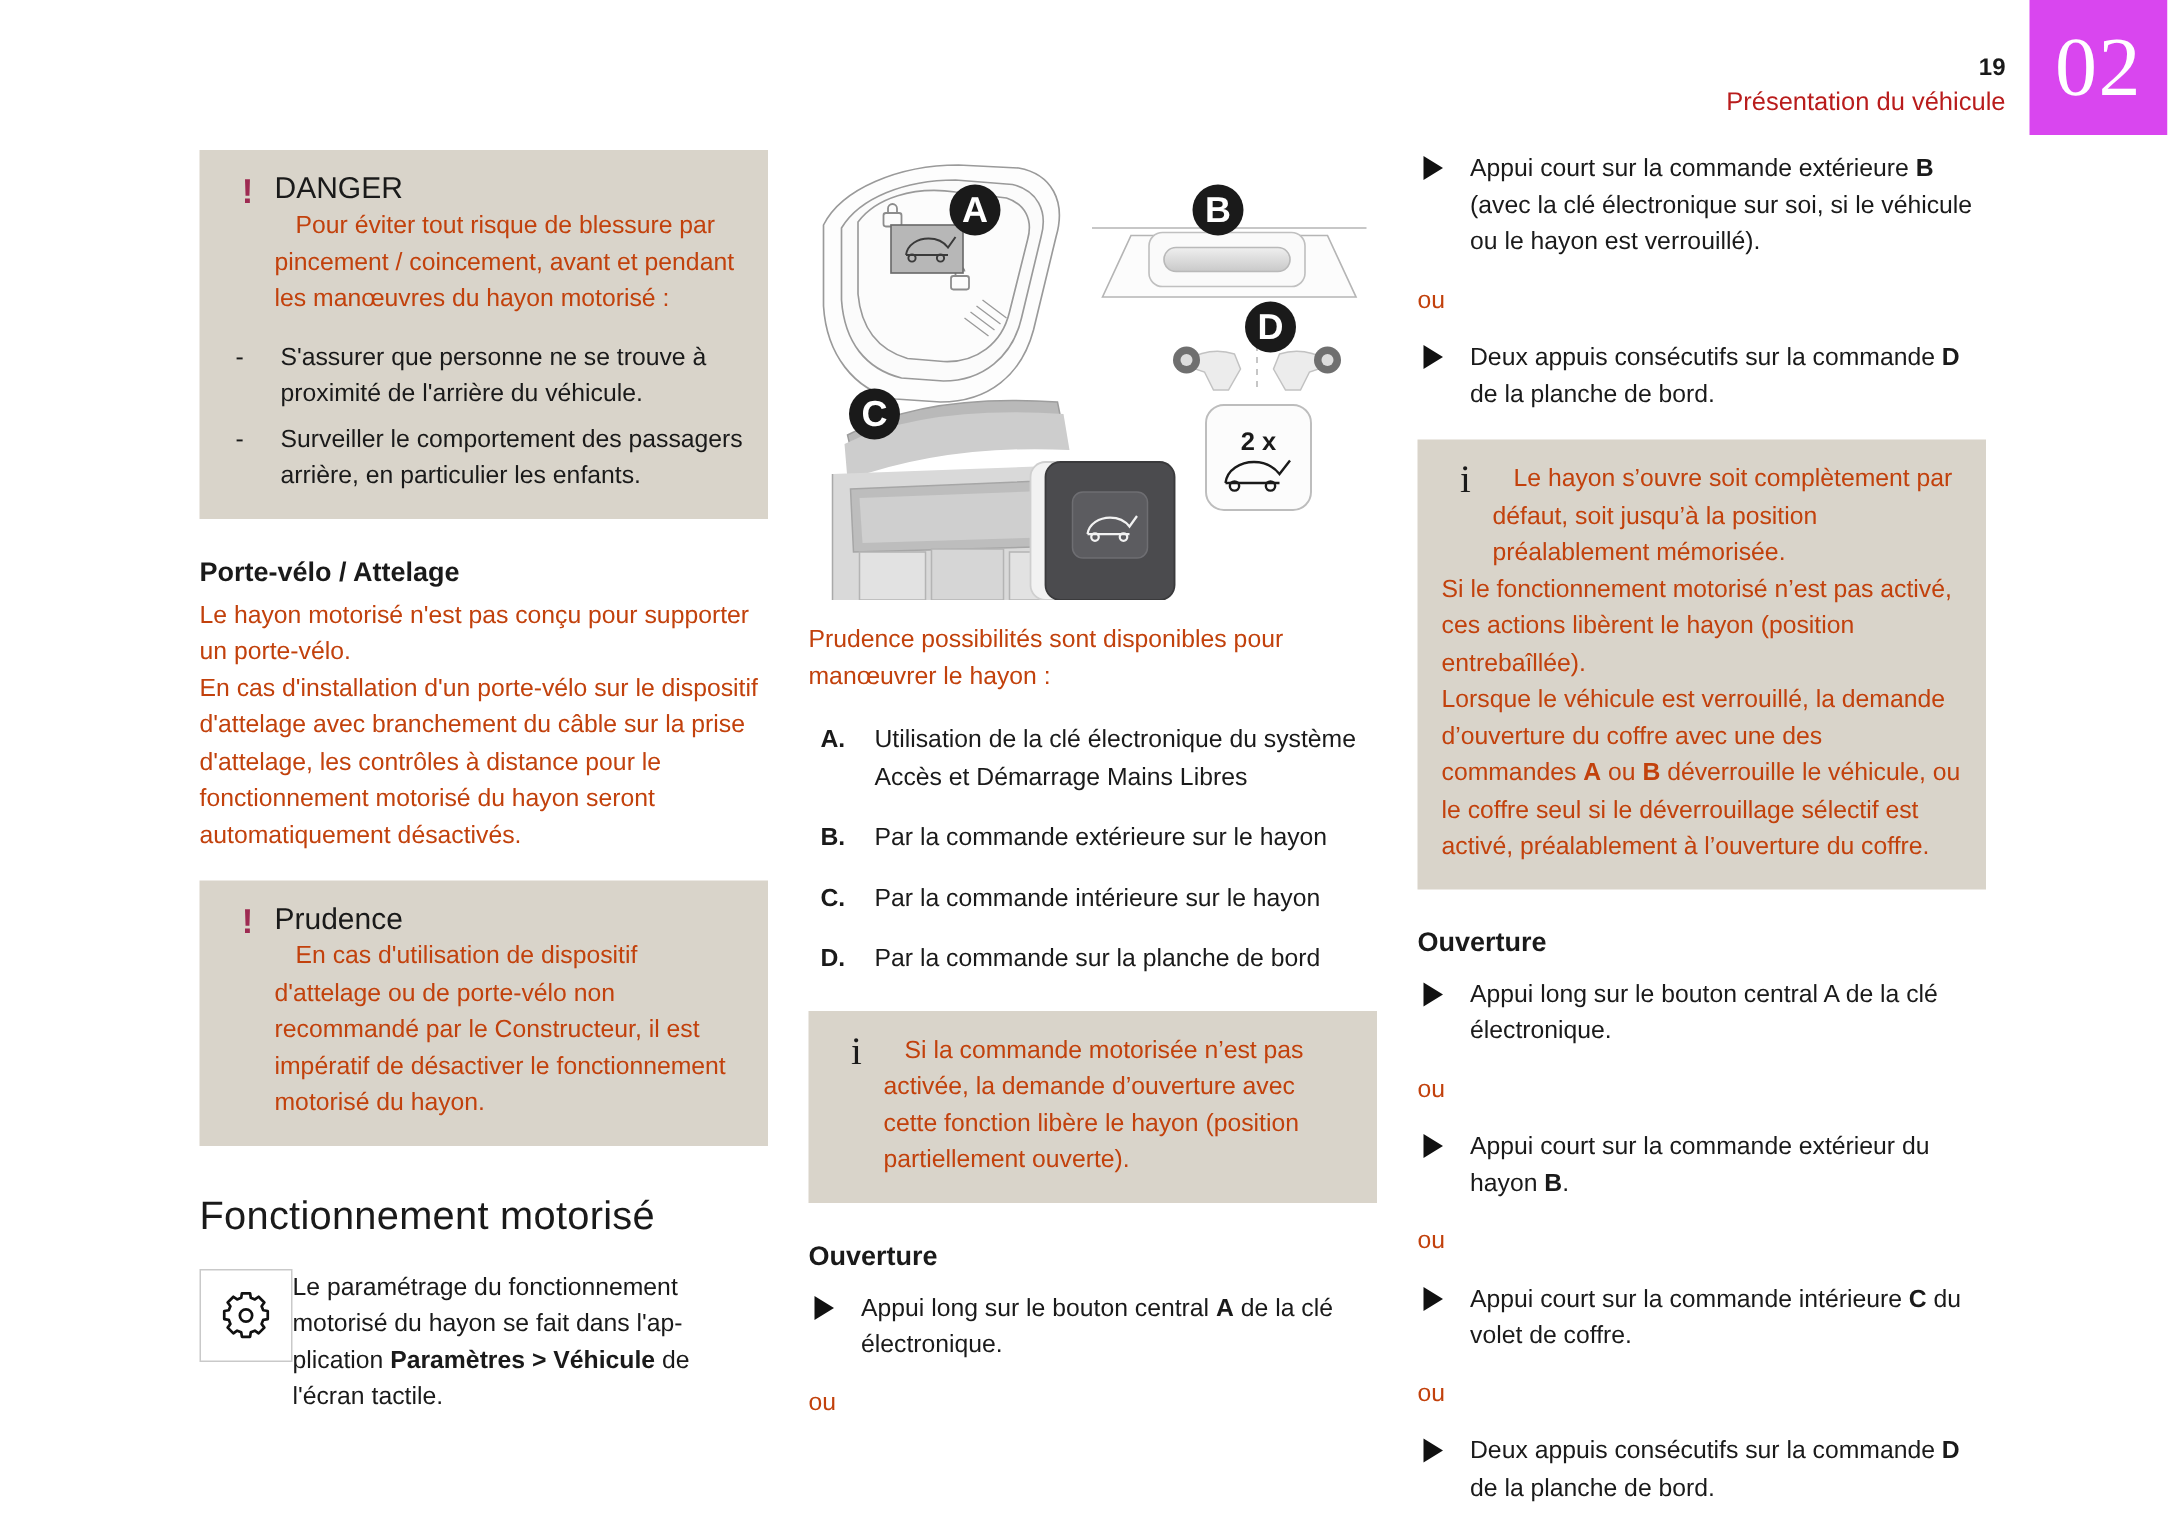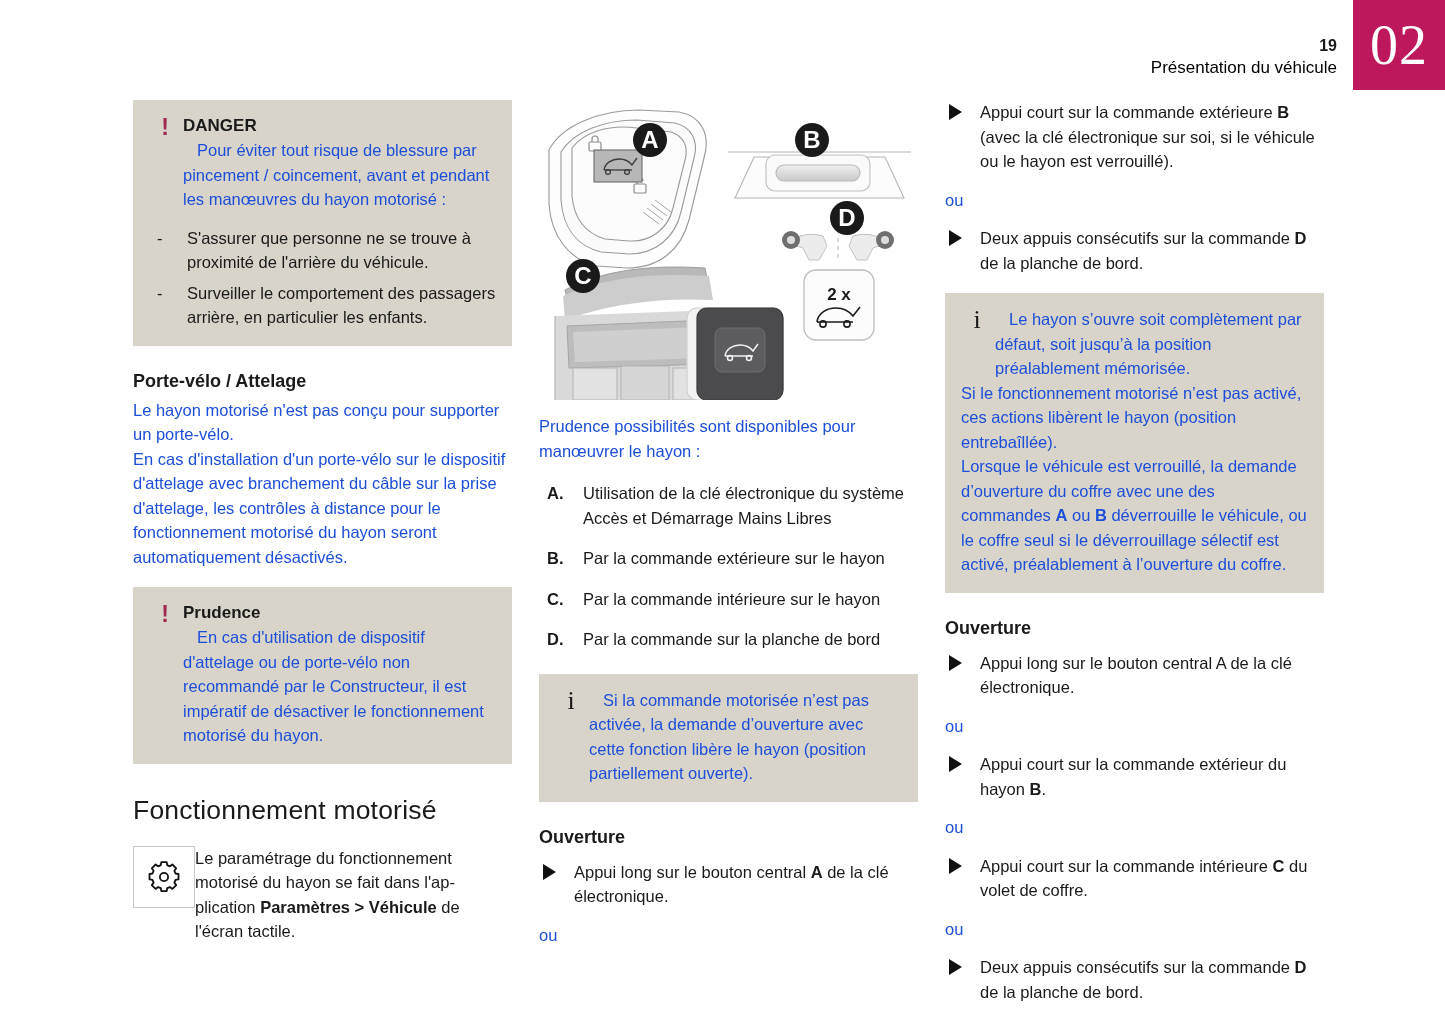--- a/index.html
+++ b/index.html
@@ -23,21 +23,21 @@
     right: 0;
     width: 100%;
     height: 96px;
   }
   .chapter-tab {
     position: absolute;
     top: 0;
     right: 0;
     width: 92px;
     height: 90px;
-    background: #be185d;
+    background: #d946ef;
     color: #ffffff;
     font-family: "Liberation Serif", serif;
     font-size: 56px;
     line-height: 90px;
     text-align: center;
     letter-spacing: 1px;
   }
   .header-text {
     position: absolute;
     top: 36px;
@@ -46,21 +46,21 @@
   }
   .page-number {
     font-size: 16px;
     font-weight: bold;
     line-height: 20px;
     color: #1a1a1a;
   }
   .section-title {
     font-size: 17px;
     line-height: 24px;
-    color: #000000;
+    color: #b91c1c;
     white-space: nowrap;
   }
 
   
   .columns {
     position: absolute;
     top: 100px;
     left: 133px;
     width: 1192px;
     display: flex;
@@ -70,21 +70,21 @@
   .col {
     width: 379px;
     flex: 0 0 379px;
   }
 
   
   p, .para {
     font-size: 16.5px;
     line-height: 24.5px;
     margin: 0;
-    color: #1d4ed8;
+    color: #c2410c;
   }
   .h2 {
     font-size: 18px;
     font-weight: bold;
     line-height: 26px;
     margin: 0 0 4px 0;
   }
   .h1 {
     font-size: 26.5px;
     font-weight: normal;
@@ -117,22 +117,22 @@
     top: 0px;
     width: 24px;
     text-align: center;
     font-size: 23px;
     line-height: 26px;
     font-weight: bold;
   }
   .mark-danger { color: #9e2b52; }
   .mark-info   { color: #1a1a1a; font-family: "Liberation Serif", serif; font-weight: normal; font-size: 26px; }
   .callout-title {
-    font-weight: bold;
-    font-size: 17px;
+    font-weight: normal;
+    font-size: 20px;
     line-height: 24px;
   }
   .callout-lead {
     text-indent: 14px;
   }
 
   
   .dash-list { margin: 14px 0 0 0; padding: 0; list-style: none; }
   .dash-list li {
     position: relative;

